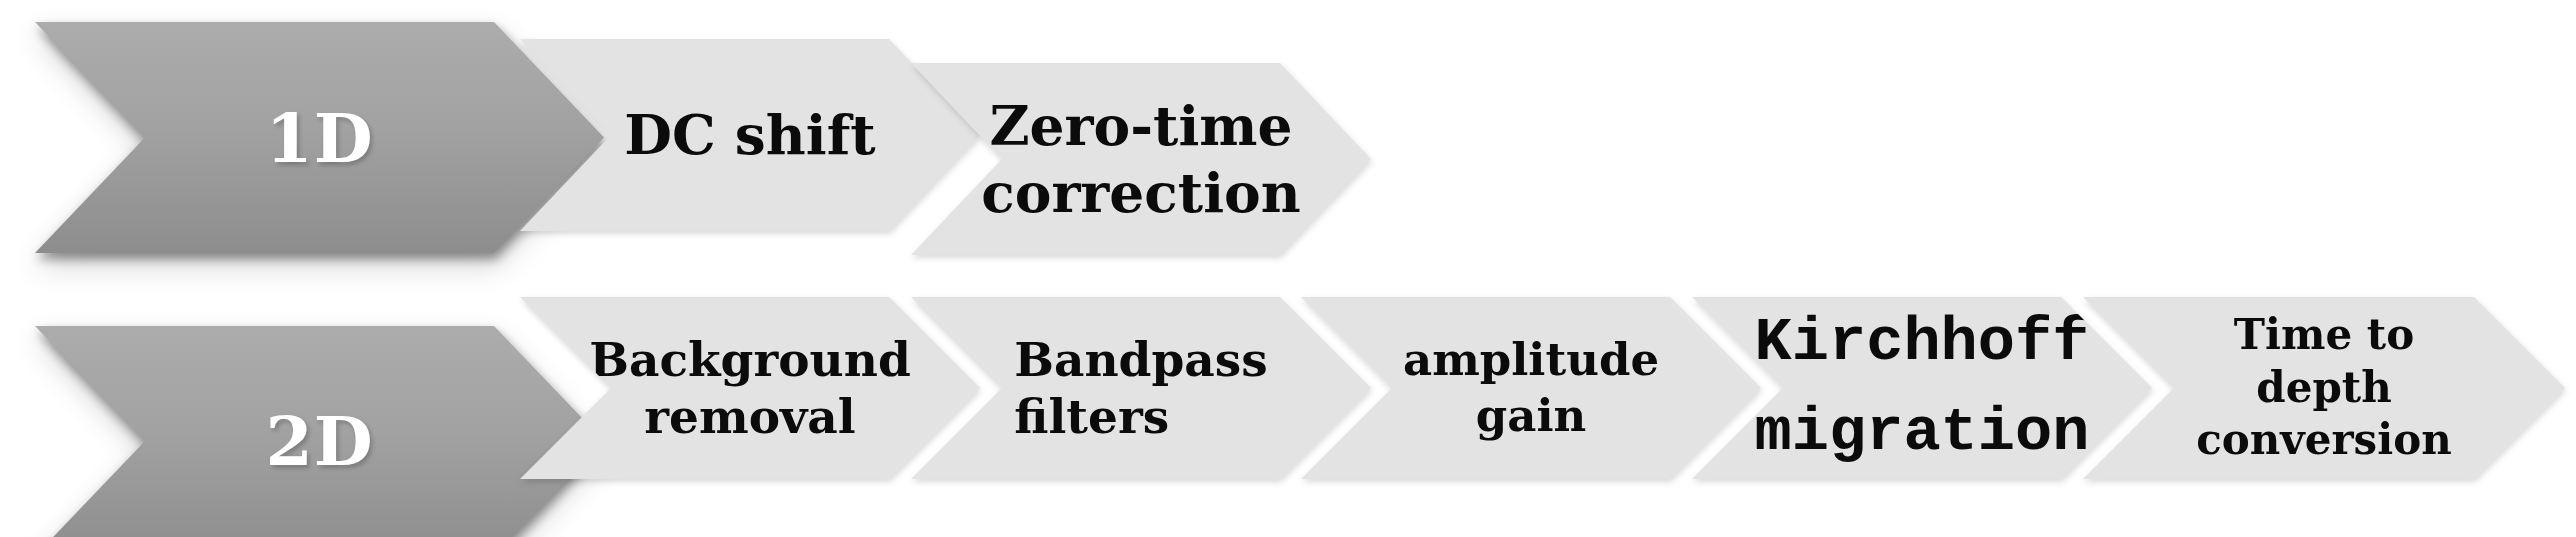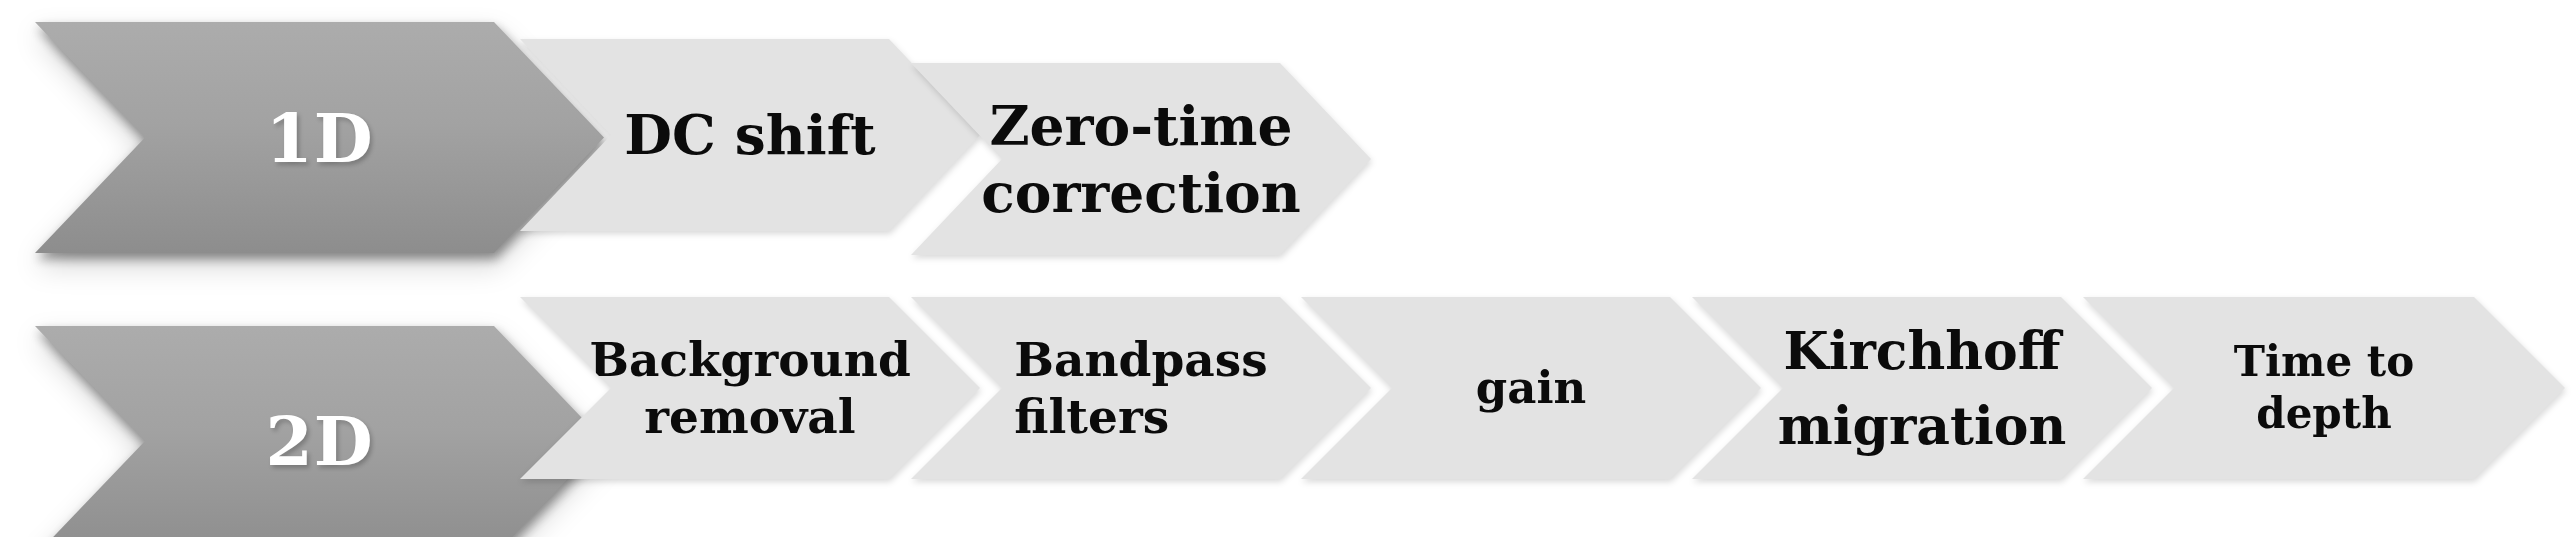--- a/index.html
+++ b/index.html
@@ -57,21 +57,21 @@
     font-weight: 700;
     text-align: center;
     line-height: 1.22;
   }
   .step-label.align-left-block {
     text-align: left;
   }
   .fs-row1   { font-size: 55px; }
   .fs-std    { font-size: 47px; }
   .fs-linear { font-size: 45px; line-height: 1.25; }
-  .fs-kirch  { font-size: 52px; line-height: 1.45; }
+  .fs-kirch  { font-size: 62px; line-height: 1.45; font-family: Liberation Mono, monospace; }
   .fs-time   { font-size: 42px; line-height: 1.25; }
 </style>
 </head>
 <body>
 
 <div class="canvas">
 
   <div class="shape stage-wrap" style="left:35px; top:22px; width:569px; height:231px;">
     <div class="chev stage-chev">
       <div class="stage-label">1D</div>
@@ -115,37 +115,39 @@
       <div class="step-label fs-std align-left-block">
         <div>Bandpass</div>
         <div>filters</div>
       </div>
     </div>
   </div>
 
   <div class="shape step-wrap" style="left:1301px; top:297px; width:460px; height:182px;">
     <div class="chev step-chev">
       <div class="step-label fs-linear">
+        <div>amplitude</div>
         <div>gain</div>
       </div>
     </div>
   </div>
 
   <div class="shape step-wrap" style="left:1692px; top:297px; width:460px; height:182px;">
     <div class="chev step-chev">
       <div class="step-label fs-kirch">
         <div>Kirchhoff</div>
         <div>migration</div>
       </div>
     </div>
   </div>
 
   <div class="shape step-wrap" style="left:2083px; top:297px; width:482px; height:182px;">
     <div class="chev step-chev last">
       <div class="step-label fs-time">
         <div>Time to</div>
         <div>depth</div>
+        <div>conversion</div>
       </div>
     </div>
   </div>
 
 </div>
 
 
 </body></html>

